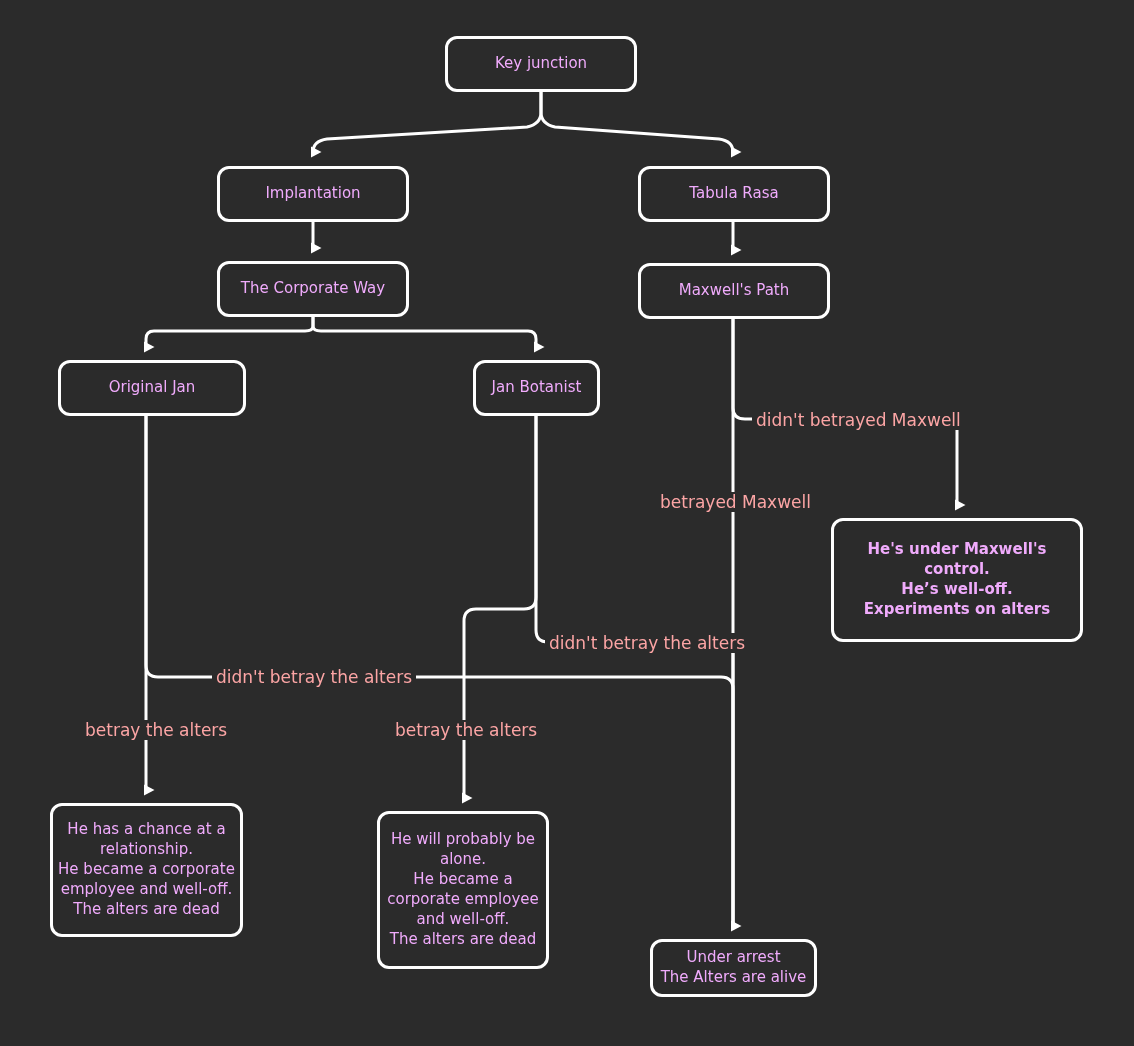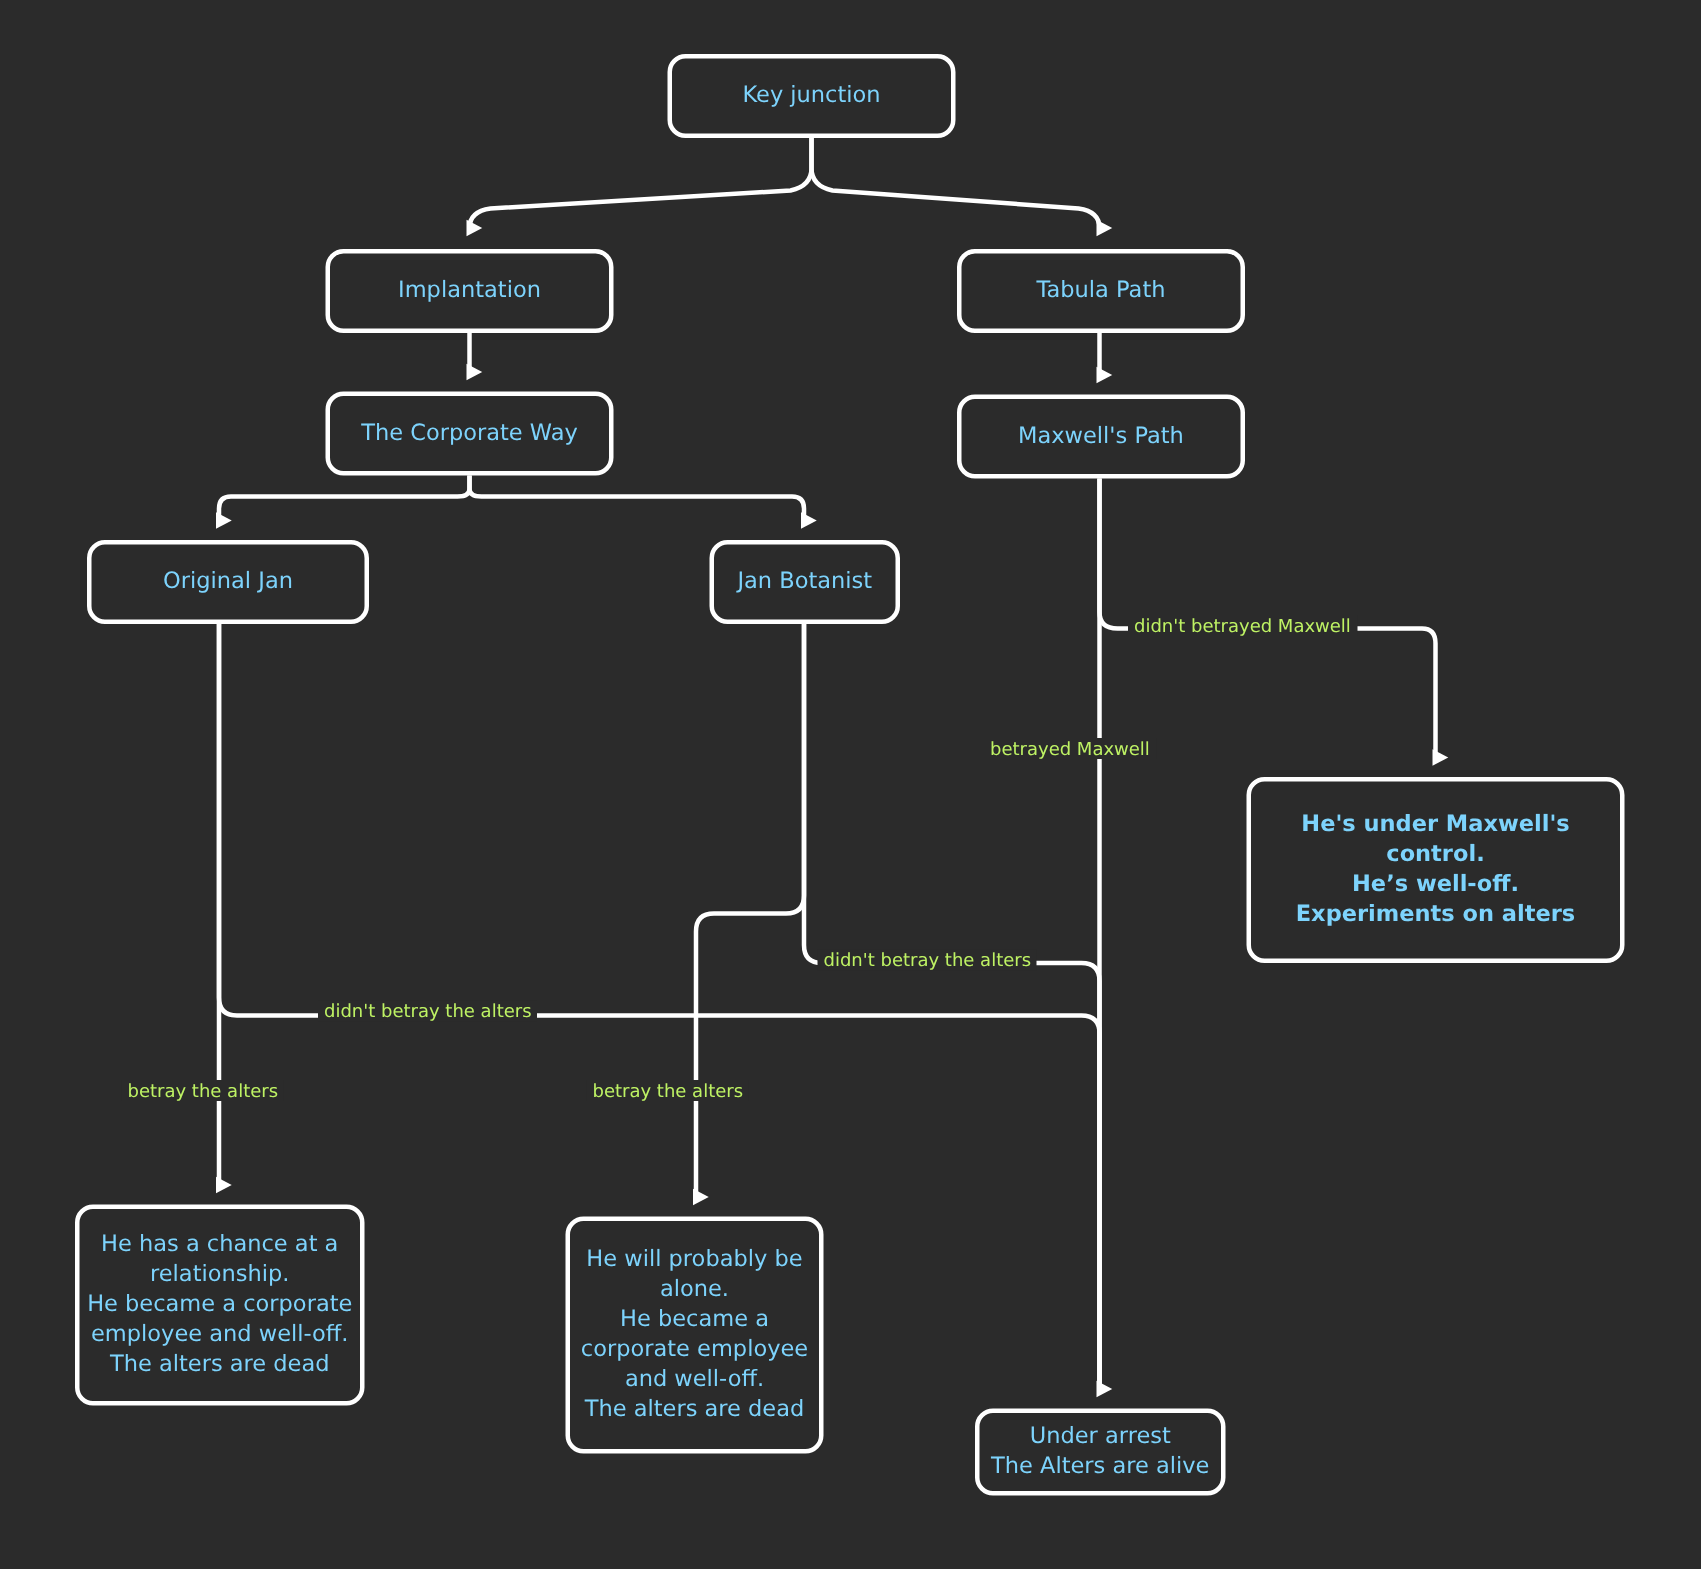--- a/index.html
+++ b/index.html
@@ -25,39 +25,39 @@
     top: 0;
     width: 1134px;
     height: 1046px;
   }
   .node {
     position: absolute;
     box-sizing: border-box;
     border: 3px solid #ffffff;
     border-radius: 12px;
     background: #2b2b2b;
-    color: #7dd3fc;
+    color: #f0abfc;
     display: flex;
     align-items: center;
     justify-content: center;
     text-align: center;
     line-height: 1.33;
     white-space: pre-line;
     z-index: 3;
   }
   .node.small {
     font-size: 15px;
   }
   .node.terminal {
     font-size: 15px;
   }
   .edge-label {
     position: absolute;
-    color: #bef264;
-    font-size: 12px;
+    color: #fca5a5;
+    font-size: 17px;
     background: #2b2b2b;
     padding: 0 4px;
     white-space: nowrap;
     z-index: 4;
     line-height: 1.2;
   }
 </style>
 </head>
 <body>
 
@@ -93,21 +93,21 @@
 
       <path d="M 536 416 L 536 630 Q 536 642 548 642 L 721 642 Q 733 642 733 654 L 733 926"></path>
 
     </g>
   </svg>
 
   <div class="node small" style="left:445px;top:36px;width:192px;height:56px;">Key junction</div>
 
   <div class="node small" style="left:217px;top:166px;width:192px;height:56px;">Implantation</div>
 
-  <div class="node small" style="left:638px;top:166px;width:192px;height:56px;">Tabula Path</div>
+  <div class="node small" style="left:638px;top:166px;width:192px;height:56px;">Tabula Rasa</div>
 
   <div class="node small" style="left:638px;top:263px;width:192px;height:56px;">Maxwell's Path</div>
 
   <div class="node small" style="left:217px;top:261px;width:192px;height:56px;">The Corporate Way</div>
 
   <div class="node small" style="left:58px;top:360px;width:188px;height:56px;">Original Jan</div>
 
   <div class="node small" style="left:473px;top:360px;width:127px;height:56px;">Jan Botanist</div>
 
   <div class="node terminal" style="left:831px;top:518px;width:252px;height:124px;font-weight:bold;">He's under Maxwell's control.

